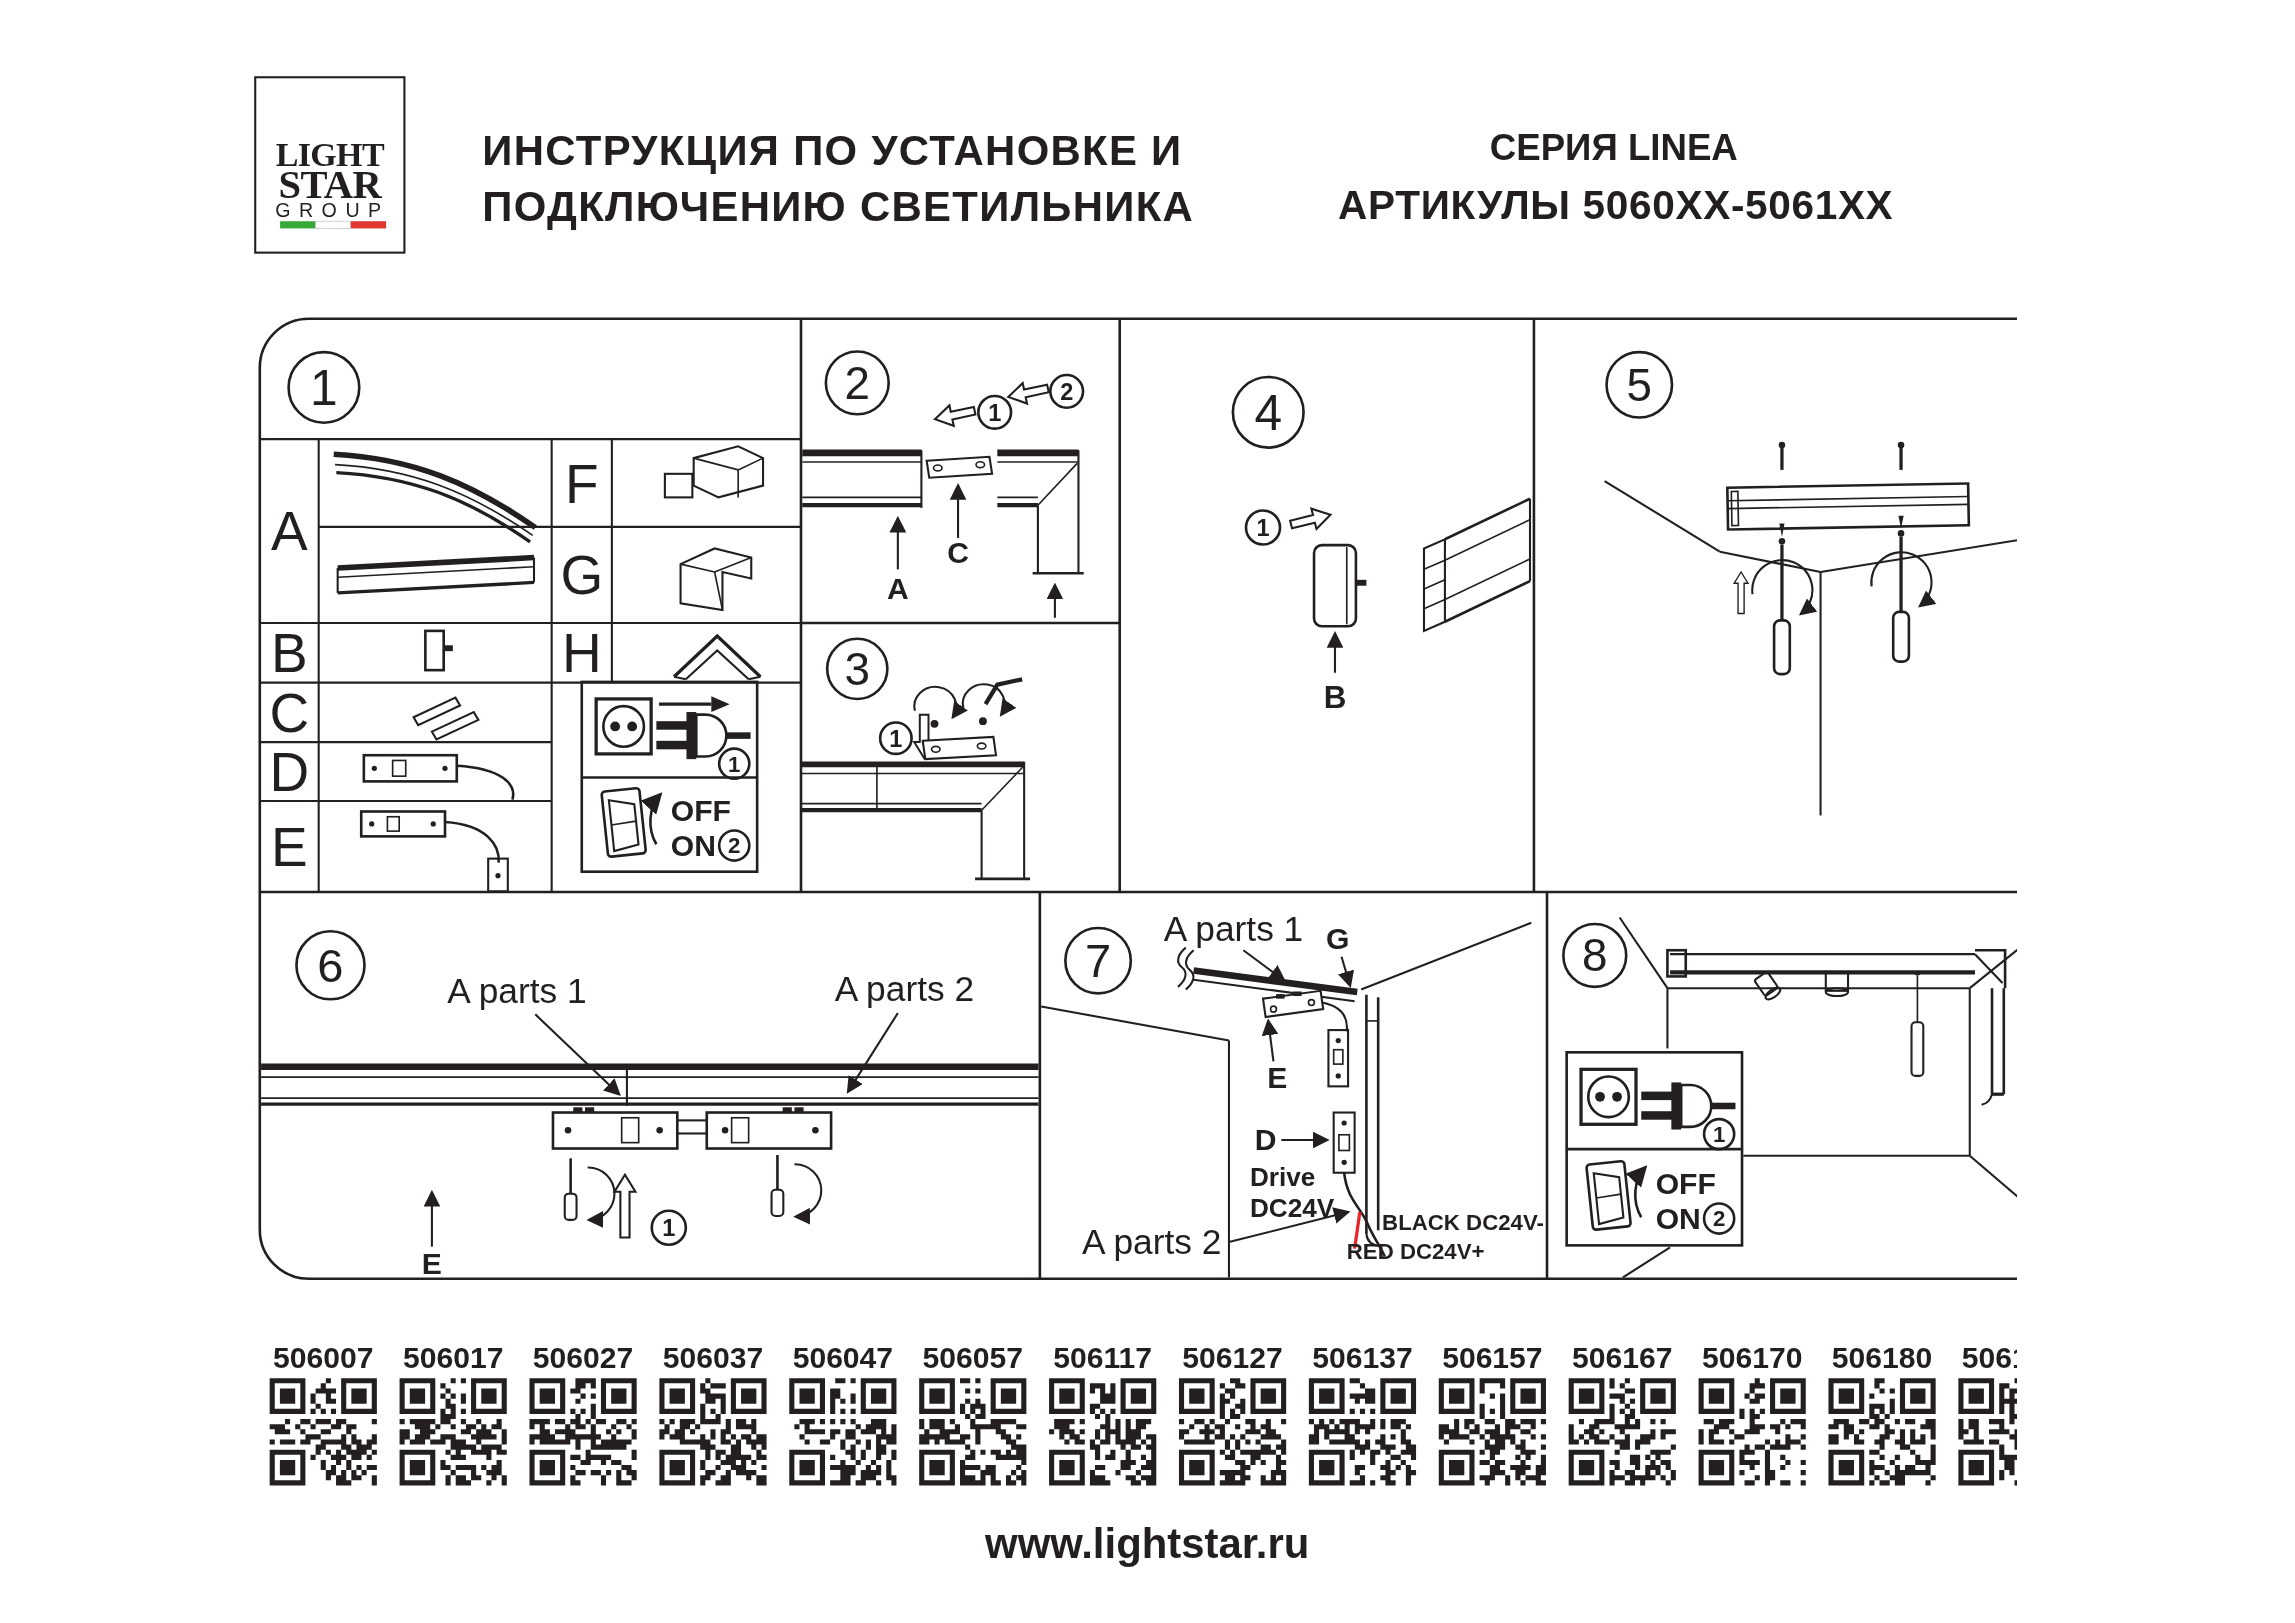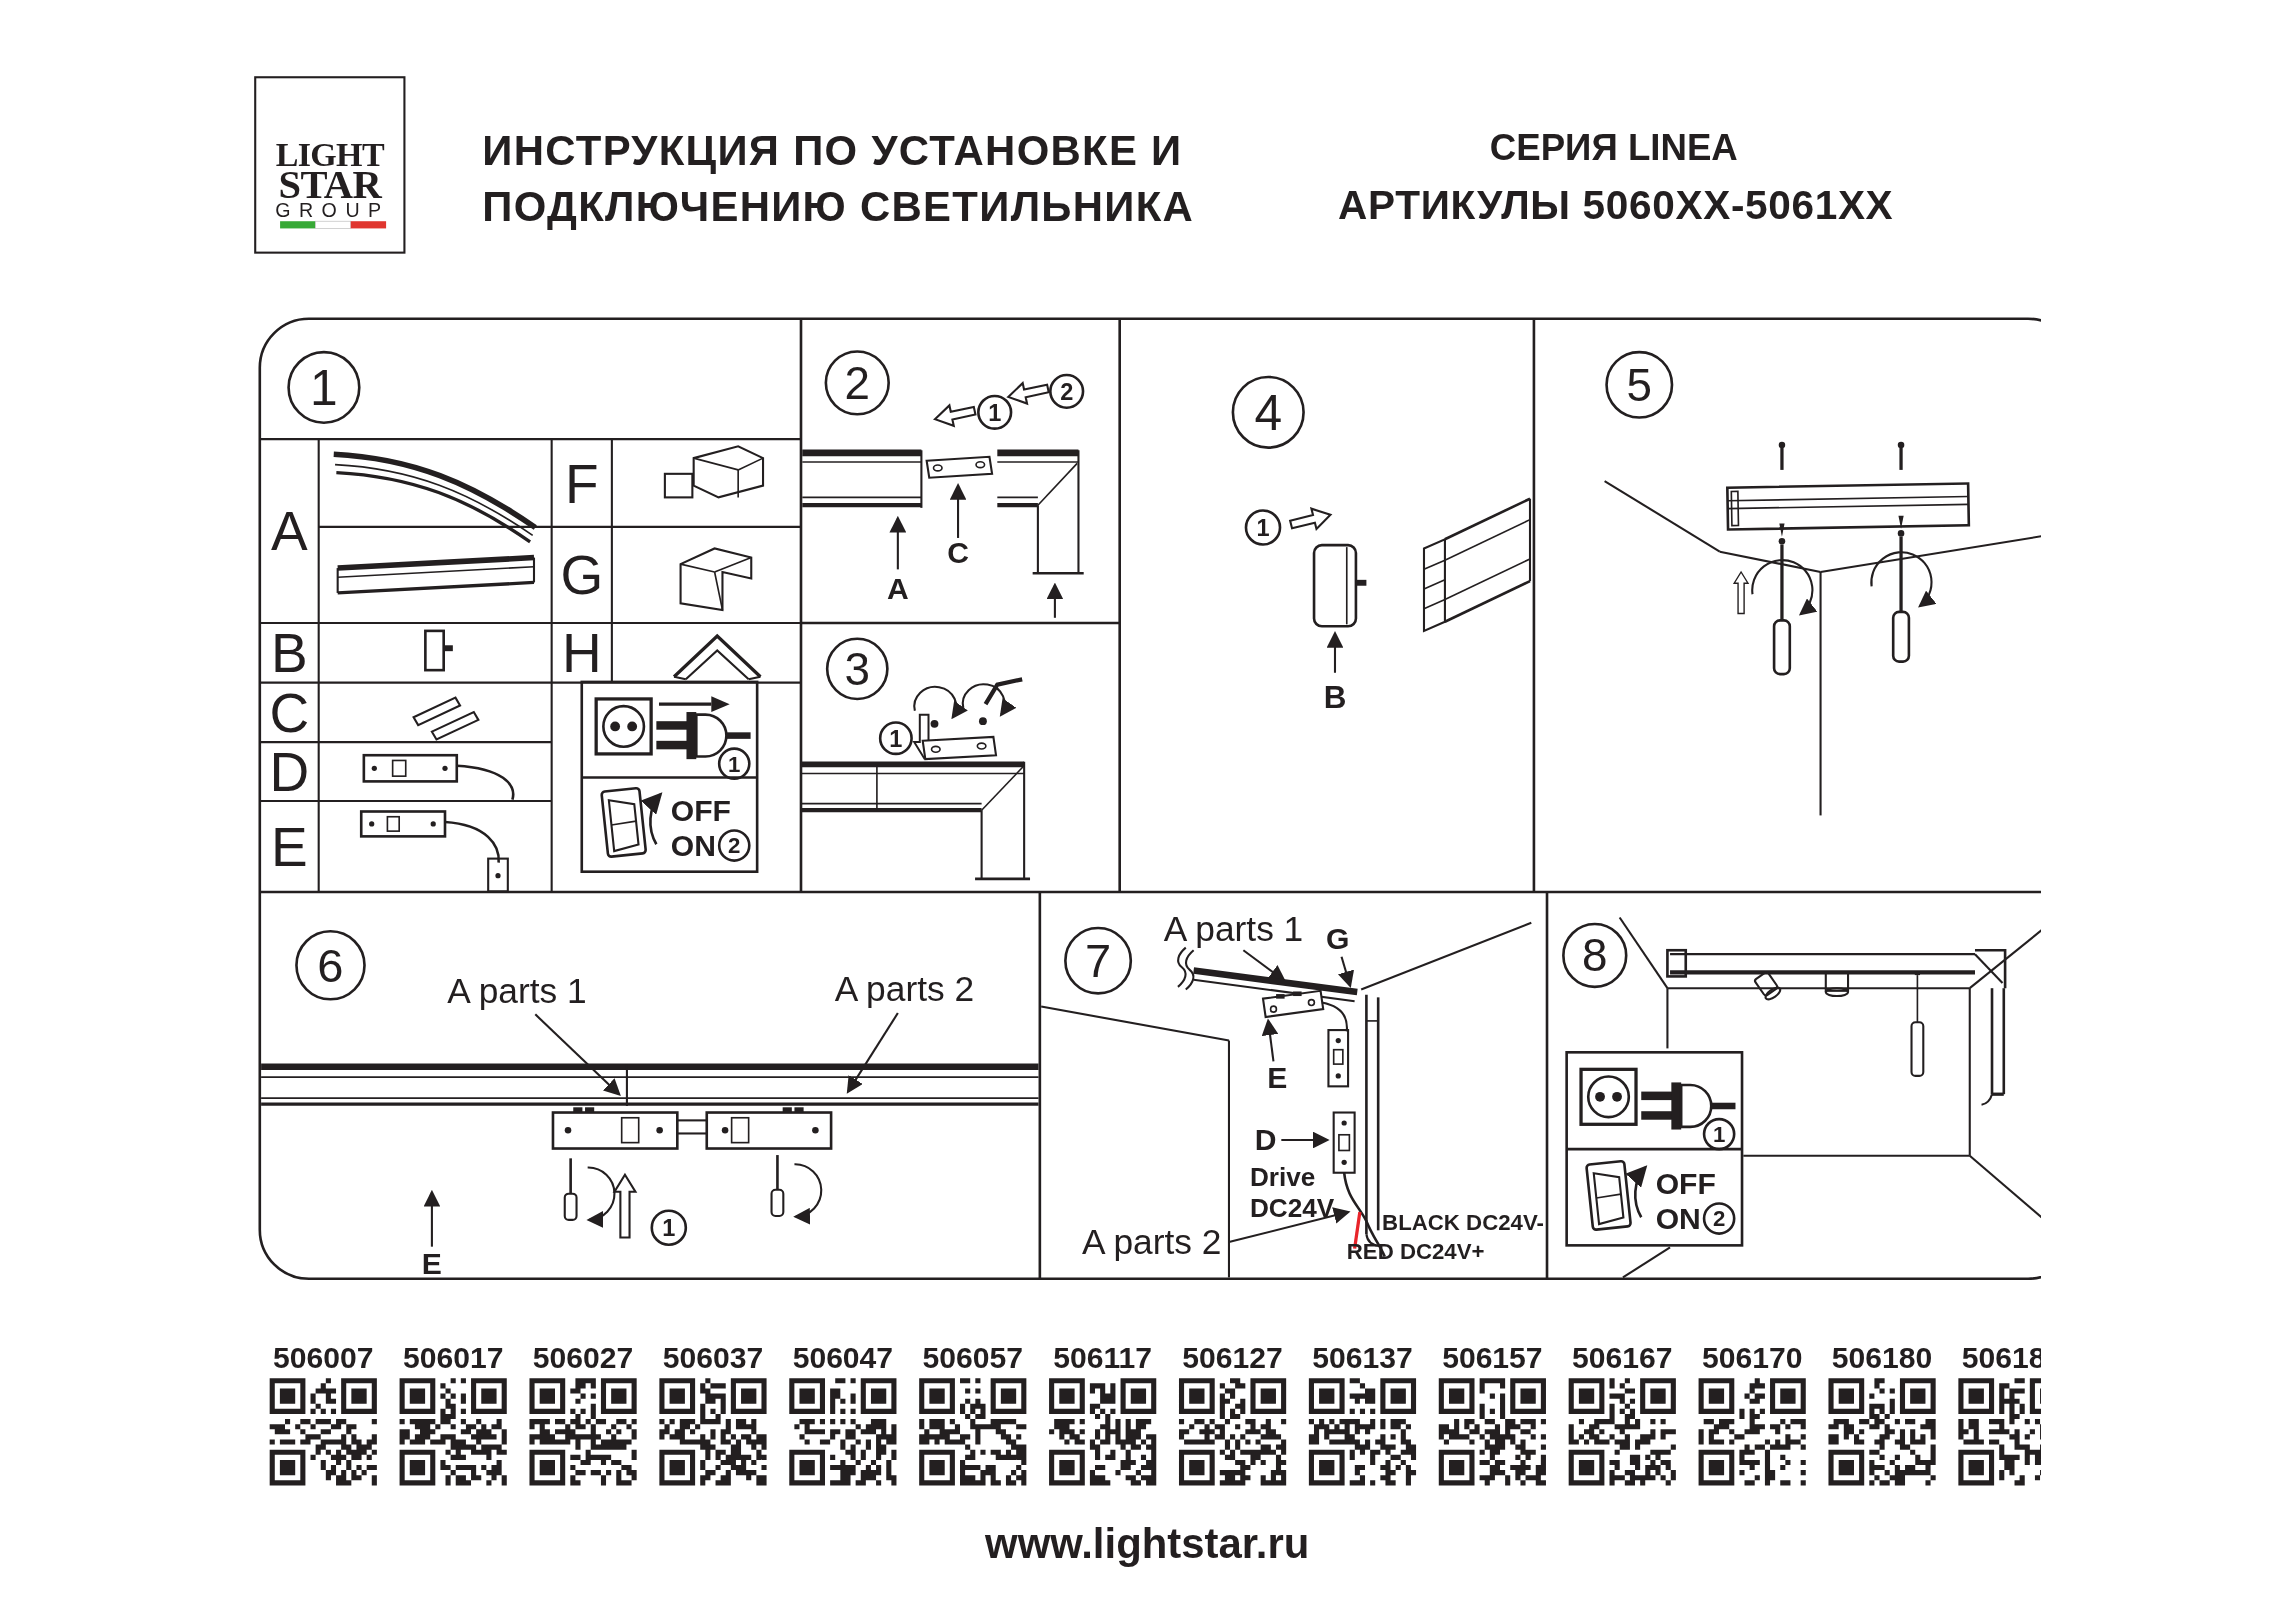--- a/index.html
+++ b/index.html
@@ -1,16 +1,16 @@
 <!DOCTYPE html>
 <html style="font-size:10.5px"><head>
 <meta charset="utf-8">
 <style>
   html,body{margin:0;padding:0;background:#ffffff;}
-  #page{position:relative;width:2017px;height:1623px;background:#fff;font-family:"Liberation Sans",sans-serif;overflow:hidden;padding-left:24px;}
+  #page{position:relative;width:2017px;height:1623px;background:#fff;font-family:"Liberation Sans",sans-serif;overflow:hidden;}
   svg{position:absolute;left:0;top:0;}
   .ln{stroke:#231f20;fill:none;stroke-linecap:butt;}
   .s2{stroke-width:2.5}.s3{stroke-width:3.2}.s4{stroke-width:4}.s5{stroke-width:5}.s6{stroke-width:6.5}.s8{stroke-width:8.5}.s9{stroke-width:10}
   .wh{fill:#ffffff;stroke:#231f20;}
   .ink{fill:#231f20;stroke:none;}
   text{fill:#231f20;}
   .b{font-weight:700;}
   .serif{font-family:"Liberation Serif",serif;font-weight:700;}
 </style>
 </head>

